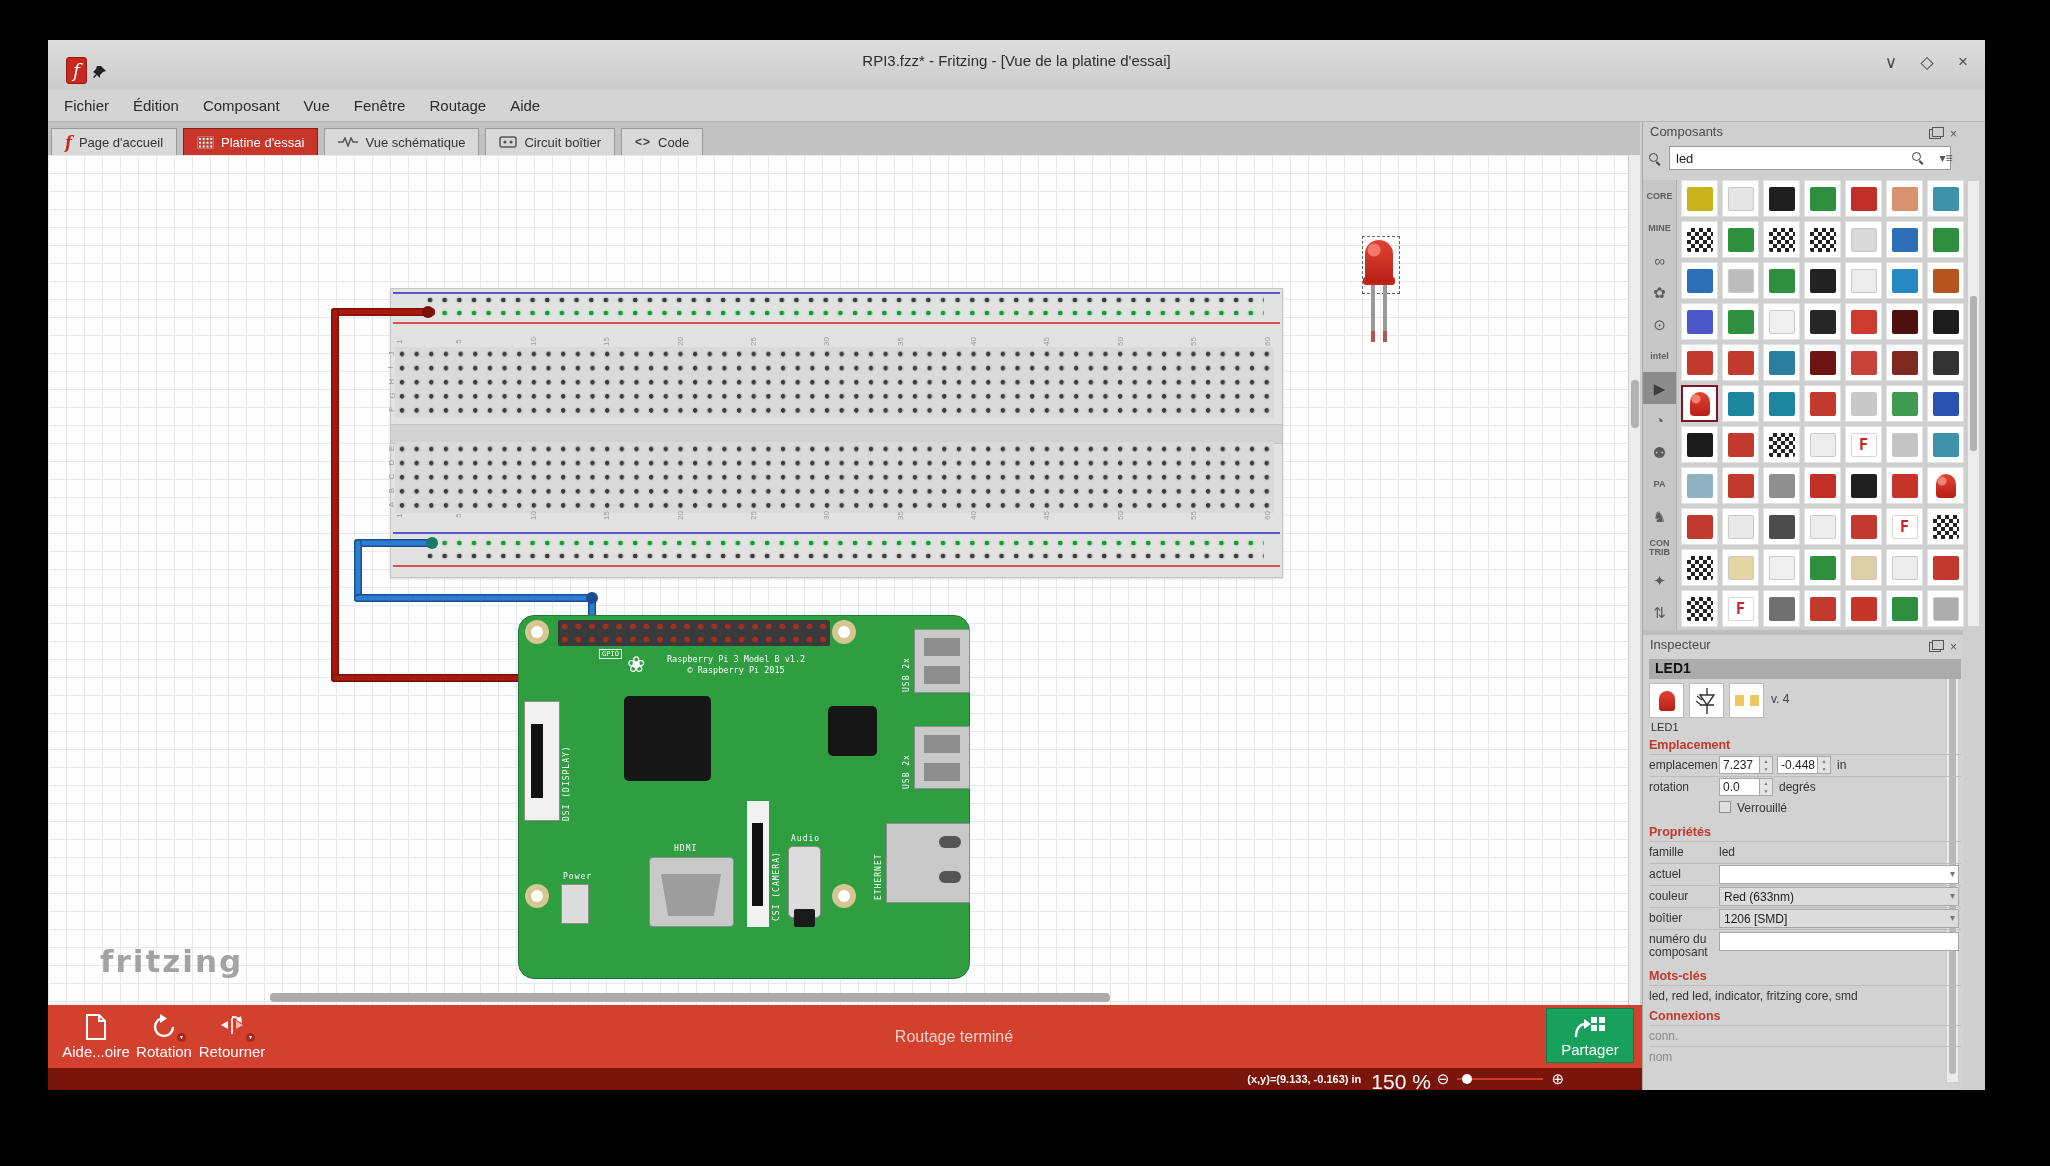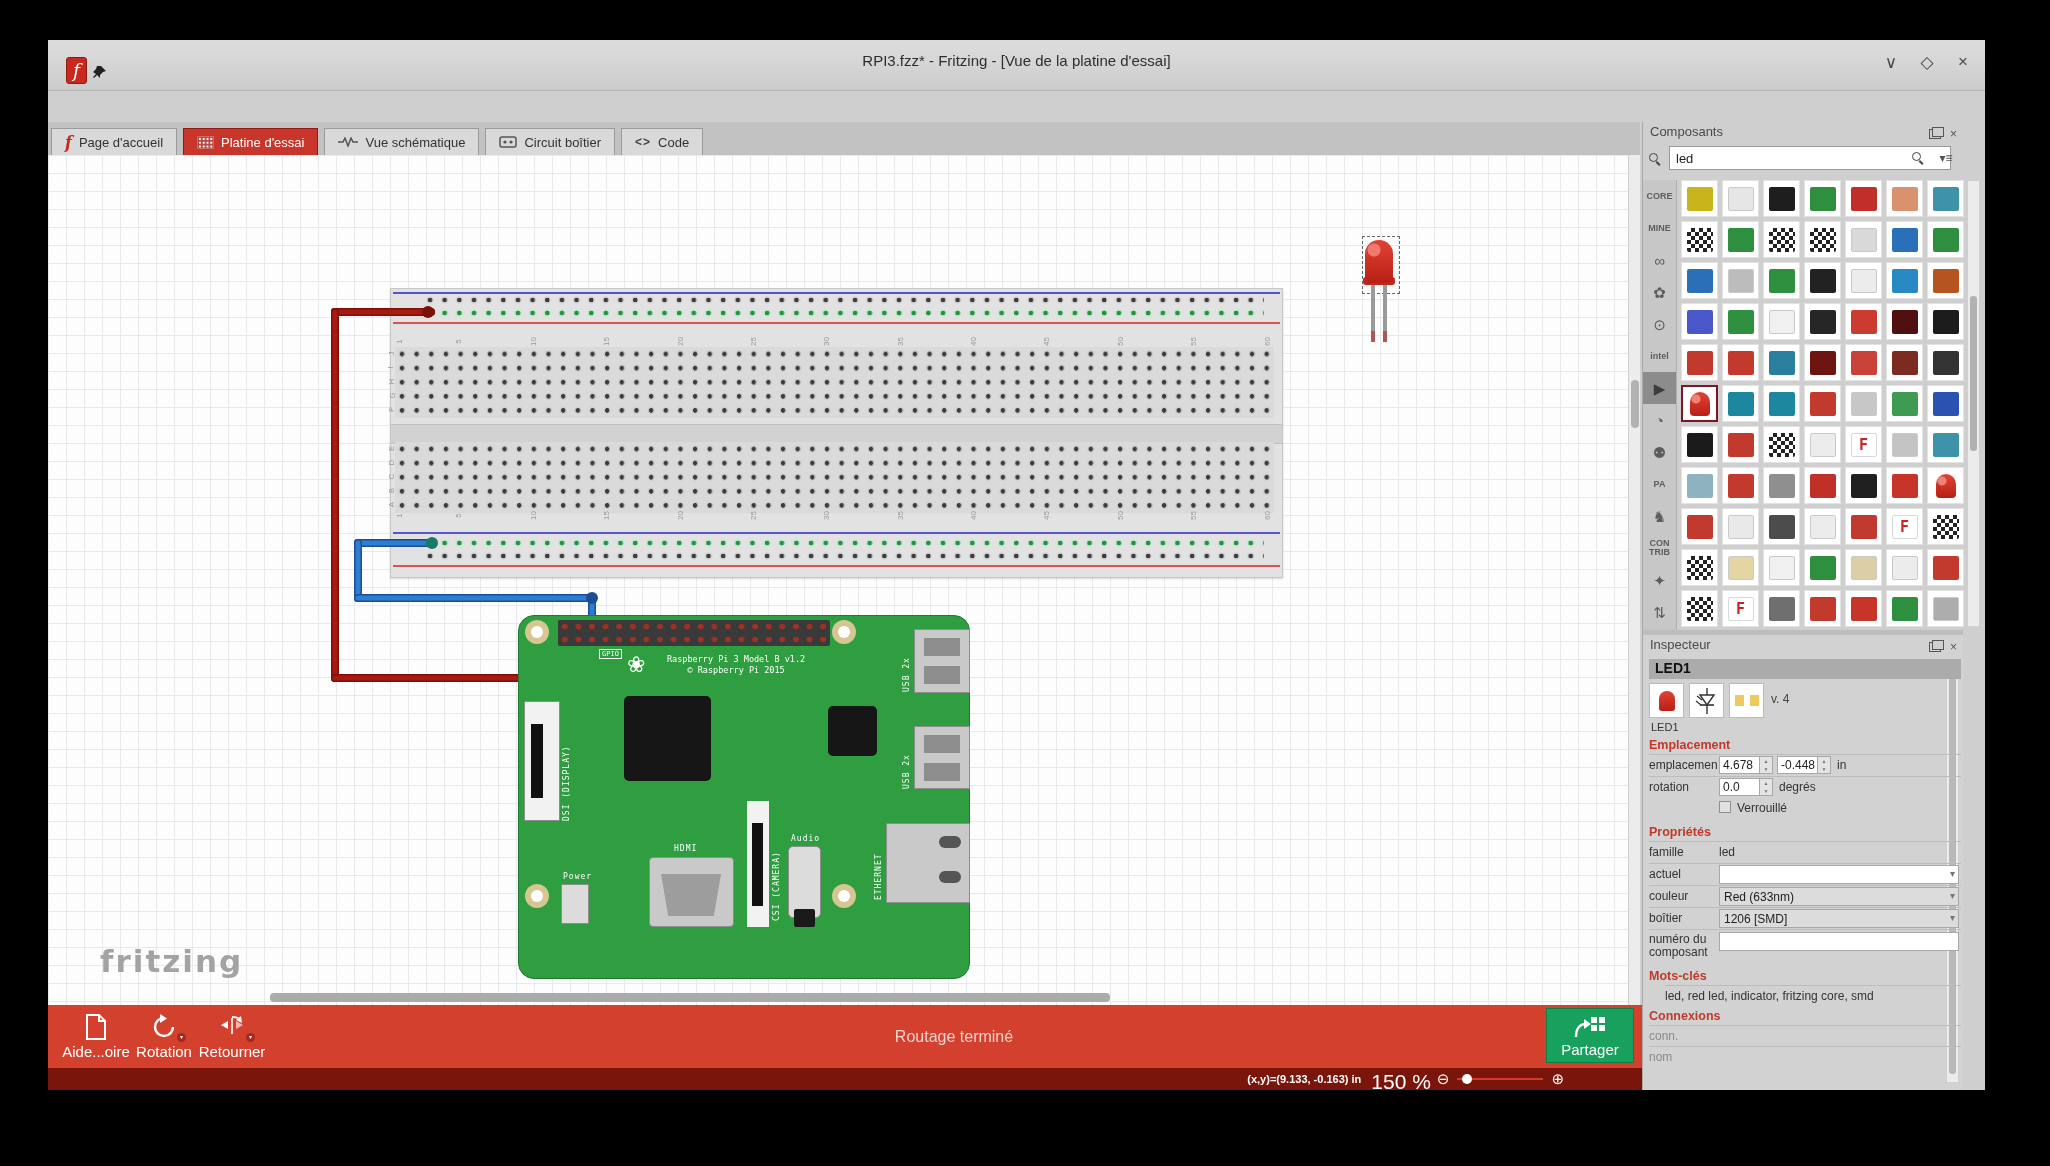--- a/index.html
+++ b/index.html
@@ -159,21 +159,21 @@
   .unit{position:absolute;top:3px;font-size:12px;color:#333;}
   .chkrow{position:relative;height:20px;}
   .chkbox{position:absolute;left:70px;top:3px;width:12px;height:12px;background:#e0e0e0;border:1px solid #909090;box-sizing:border-box;}
   .chklab{position:absolute;left:88px;top:3px;font-size:12px;color:#333;}
   .drop{position:absolute;left:70px;top:1px;right:2px;height:19px;border:1px solid #a8a8a8;box-sizing:border-box;
         font-size:12px;color:#222;padding:2px 4px;background:#dcdcdc;}
   .drop.white{background:#fff;}
   .drop .arr{position:absolute;right:3px;top:2px;color:#777;font-size:10px;}
   .irow.tall{height:32px;}
   .numfield{position:absolute;left:70px;top:2px;right:2px;height:19px;background:#fff;border:1px solid #a8a8a8;box-sizing:border-box;}
-  .kw{font-size:12px;color:#333;border-top:1px solid #bcbcbc;padding:3px 0 4px 0;margin-left:16px;}
+  .kw{font-size:12px;color:#333;border-top:1px solid #bcbcbc;padding:3px 0 4px 0;}
   .conn-row{border-top:1px solid #bcbcbc;height:21px;font-size:12px;color:#8a8a8a;padding-top:3px;box-sizing:border-box;}
 
   
   .redbar{position:absolute;left:0;top:965px;width:1594px;height:63px;background:#d4402e;display:flex;align-items:center;}
   .tbtn{width:68px;display:flex;flex-direction:column;align-items:center;gap:3px;color:#fff;font-size:15px;justify-content:flex-end;}
   .tbtn:first-child{margin-left:14px;}
   .tbtn .ticn{position:relative;height:26px;display:flex;align-items:flex-end;}
   .subarrow{position:absolute;right:-9px;bottom:-2px;width:9px;height:9px;border-radius:50%;background:#a8281a;
             color:#fff;font-size:6px;line-height:9px;text-align:center;}
   .routing{flex:1;text-align:center;color:#eed3cb;font-size:16px;}
@@ -204,20 +204,29 @@
           </svg>
     </div>
     <div class="title-text">RPI3.fzz* - Fritzing - [Vue de la platine d'essai]</div>
     <div class="win-controls" id="win-controls">
           <span>∨</span>
           <span>◇</span>
           <span>×</span>
         </div>
   </div>
 
+  <div class="menubar" id="menubar">
+        <span class="menu-item">Fichier</span>
+        <span class="menu-item">Édition</span>
+        <span class="menu-item">Composant</span>
+        <span class="menu-item">Vue</span>
+        <span class="menu-item">Fenêtre</span>
+        <span class="menu-item">Routage</span>
+        <span class="menu-item">Aide</span>
+      </div>
 
   <div class="tabbar" id="tabbar">
         <div class="tab">
           <span class="ticon">
             <span class="f-glyph" style="color:#c8281e">f</span>
           </span>
           <span>Page d'accueil</span>
         </div>
         <div class="tab active">
           <span class="ticon">
@@ -711,21 +720,21 @@
                   <i></i>
                 </span>
               </div>
           <div class="ver">v. 4</div>
           <div class="pcap">LED1</div>
         </div>
 
         <div class="sect">Emplacement</div>
         <div class="irow">
           <span class="lab">emplacement</span>
-          <span class="spin" style="left:70px">4.678</span>
+          <span class="spin" style="left:70px">7.237</span>
           <span class="spin-ar" style="left:111px">▲<br>▼</span>
           <span class="spin" style="left:128px">-0.448</span>
           <span class="spin-ar" style="left:169px">▲<br>▼</span>
           <span class="unit" style="left:188px">in</span>
         </div>
         <div class="irow">
           <span class="lab">rotation</span>
           <span class="spin" style="left:70px">0.0</span>
           <span class="spin-ar" style="left:111px">▲<br>▼</span>
           <span class="unit" style="left:130px">degrés</span>

